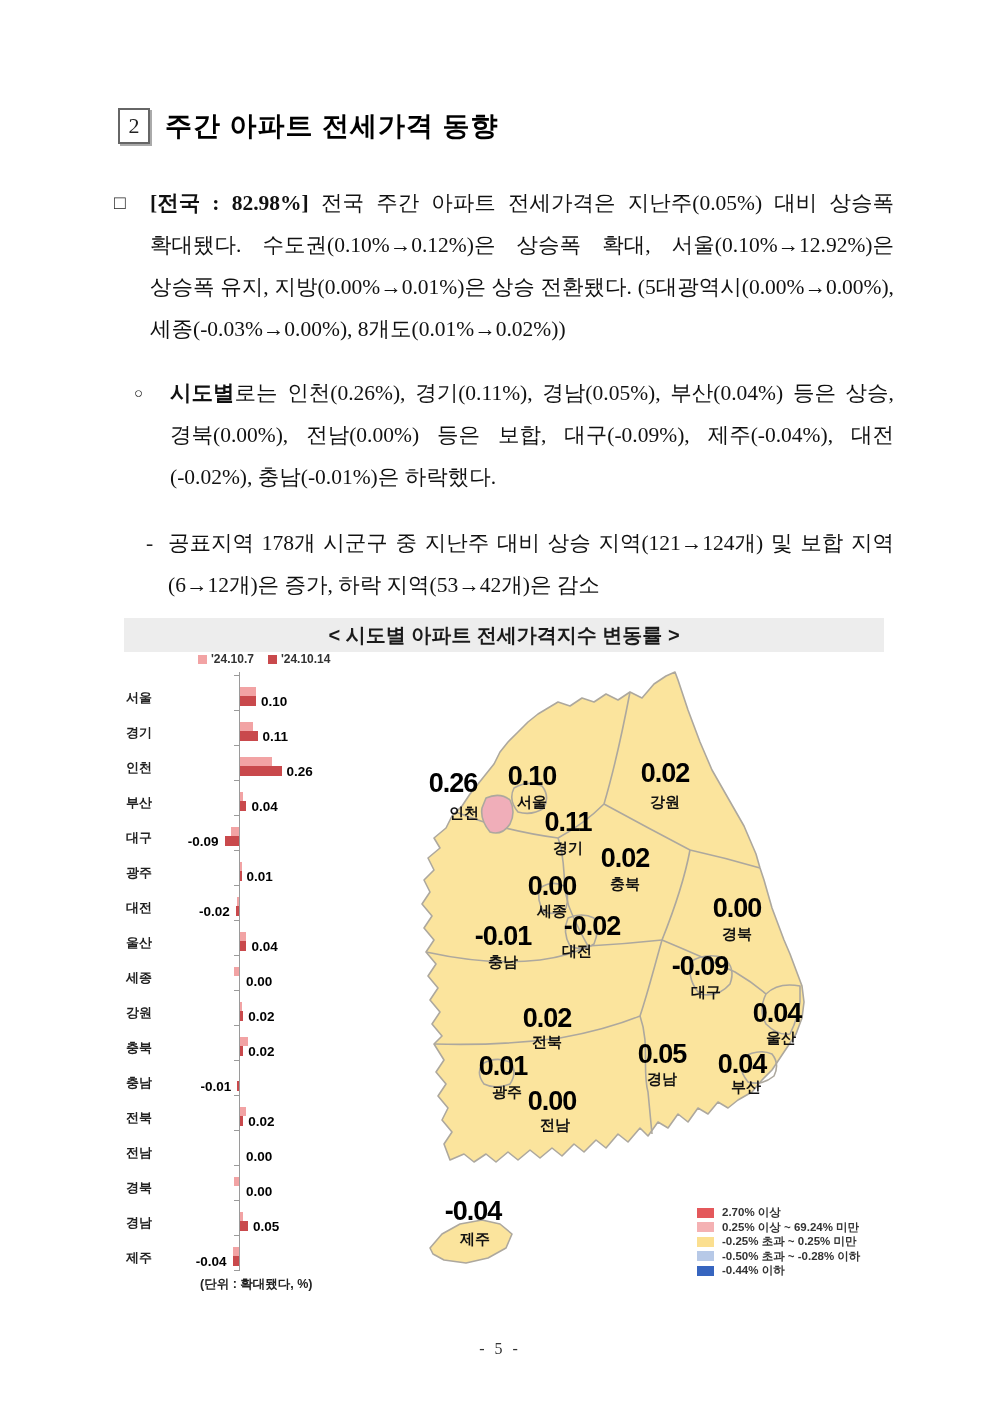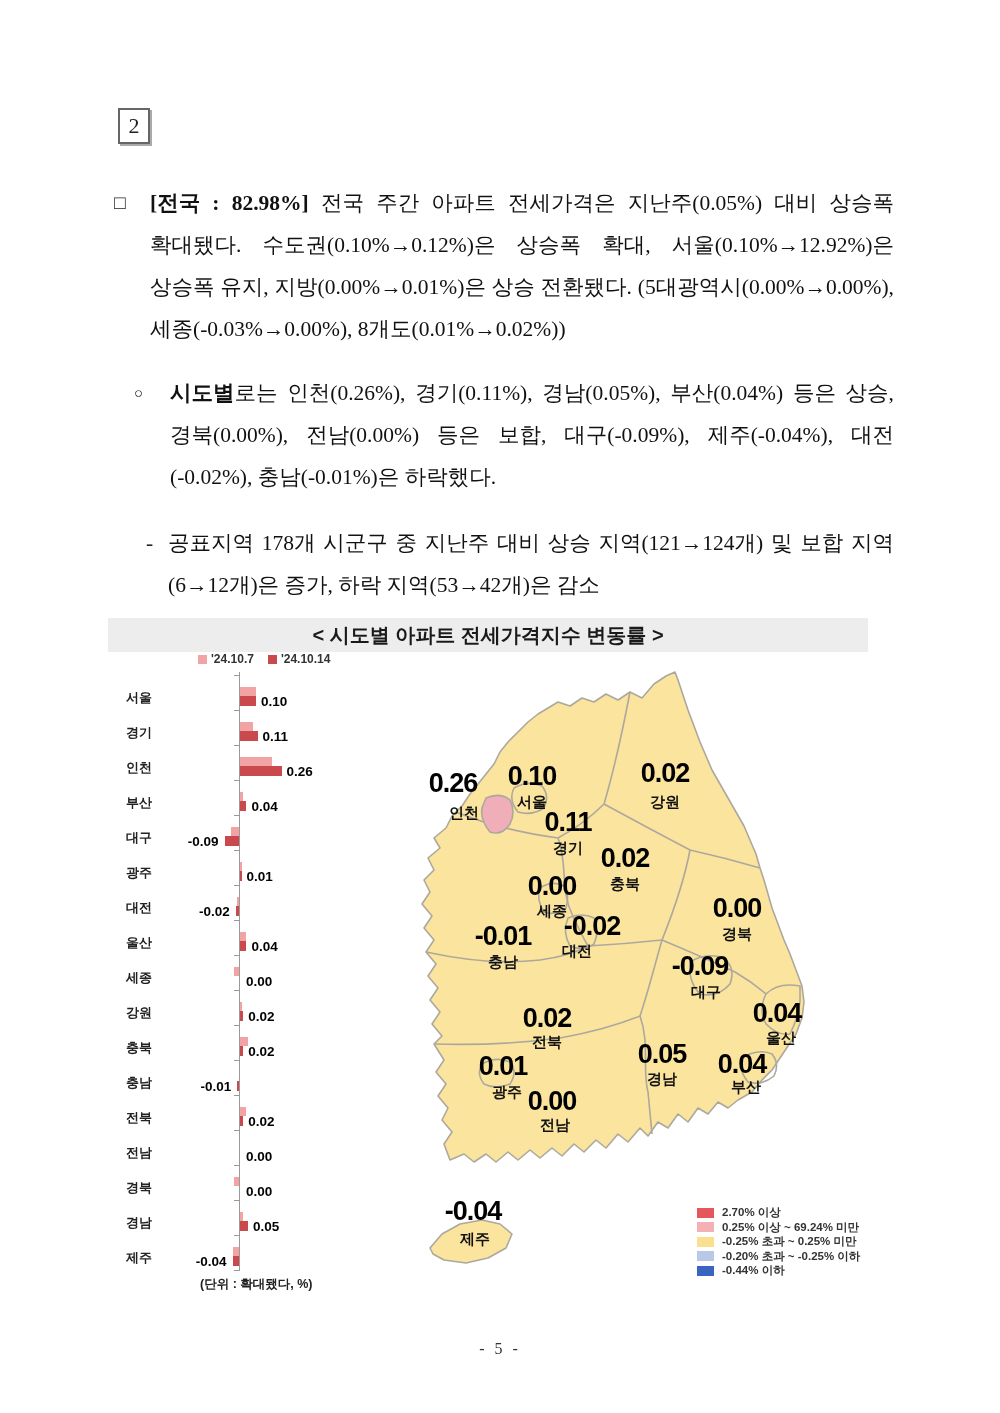--- a/index.html
+++ b/index.html
@@ -19,21 +19,21 @@
   .para p{flex:1;margin:0;text-align:justify;word-break:keep-all;}
   .para .bullet{flex:0 0 36px;color:#222;}
   .p1 .bullet{font-size:19px;}
   .p2{margin-left:20px;margin-top:22px;}
   .p2 .bullet{font-size:15px;}
   .p3{margin-left:32px;margin-top:24px;}
   .p3 .bullet{flex:0 0 22px;}
   .para b{font-weight:bold;}
 
   
-  .banner{position:absolute;left:108px;top:618px;width:760px;height:34px;background:#ededed;
+  .banner{position:absolute;left:124px;top:618px;width:760px;height:34px;background:#ededed;
           text-align:center;line-height:34px;font-family:"Liberation Sans","DejaVu Sans",sans-serif;
           font-size:20px;font-weight:800;color:#1a1a1a;}
 
   
   .barchart{position:absolute;left:120px;top:652px;width:250px;height:660px;
             font-family:"Liberation Sans","DejaVu Sans",sans-serif;}
   .blegend{position:absolute;left:78px;top:0;display:flex;gap:14px;font-size:12px;font-weight:bold;color:#333;white-space:nowrap;}
   .bl-item{display:flex;align-items:center;gap:4px;}
   .sw{display:inline-block;width:9px;height:9px;}
   .axis{position:absolute;left:119px;top:20px;width:1px;height:599px;background:#9a9a9a;}
@@ -57,20 +57,21 @@
   .pageno{position:absolute;left:0;top:1340px;width:100%;text-align:center;
           font-size:16px;color:#333;letter-spacing:3px;}
 </style>
 </head>
 <body>
 
 <div class="page">
 
   <div class="doc-title">
     <span class="num-box">2</span>
+    <h1>주간 아파트 전세가격 동향</h1>
   </div>
 
   <div class="paras">
     <div class="para p1">
       <span class="bullet">□</span>
       <p><b>[전국 : 82.98%]</b><span> 전국 주간 아파트 전세가격은 지난주(0.05%) 대비 상승폭 확대됐다. 수도권(0.10%→0.12%)은 상승폭 확대, 서울(0.10%→12.92%)은 상승폭 유지, 지방(0.00%→0.01%)은 상승 전환됐다. (5대광역시(0.00%→0.00%), 세종(-0.03%→0.00%), 8개도(0.01%→0.02%))</span></p>
     </div>
     <div class="para p2">
       <span class="bullet">○</span>
       <p><b>시도별</b><span>로는 인천(0.26%), 경기(0.11%), 경남(0.05%), 부산(0.04%) 등은 상승, 경북(0.00%), 전남(0.00%) 등은 보합, 대구(-0.09%), 제주(-0.04%), 대전(-0.02%), 충남(-0.01%)은 하락했다.</span></p>
@@ -263,21 +264,21 @@
       <div class="ml-row">
         <i class="ml-sw" style="background: rgb(244, 177, 179);"></i>
         <span class="ml-label">0.25% 이상 ~ 69.24% 미만</span>
       </div>
       <div class="ml-row">
         <i class="ml-sw" style="background: rgb(251, 223, 144);"></i>
         <span class="ml-label">-0.25% 초과 ~ 0.25% 미만</span>
       </div>
       <div class="ml-row">
         <i class="ml-sw" style="background: rgb(183, 201, 231);"></i>
-        <span class="ml-label">-0.20% 초과 ~ -0.25% 이하</span>
+        <span class="ml-label">-0.50% 초과 ~ -0.28% 이하</span>
       </div>
       <div class="ml-row">
         <i class="ml-sw" style="background: rgb(55, 101, 191);"></i>
         <span class="ml-label">-0.44% 이하</span>
       </div>
     </div>
 
   <div class="pageno">- 5 -</div>
 </div>
 

